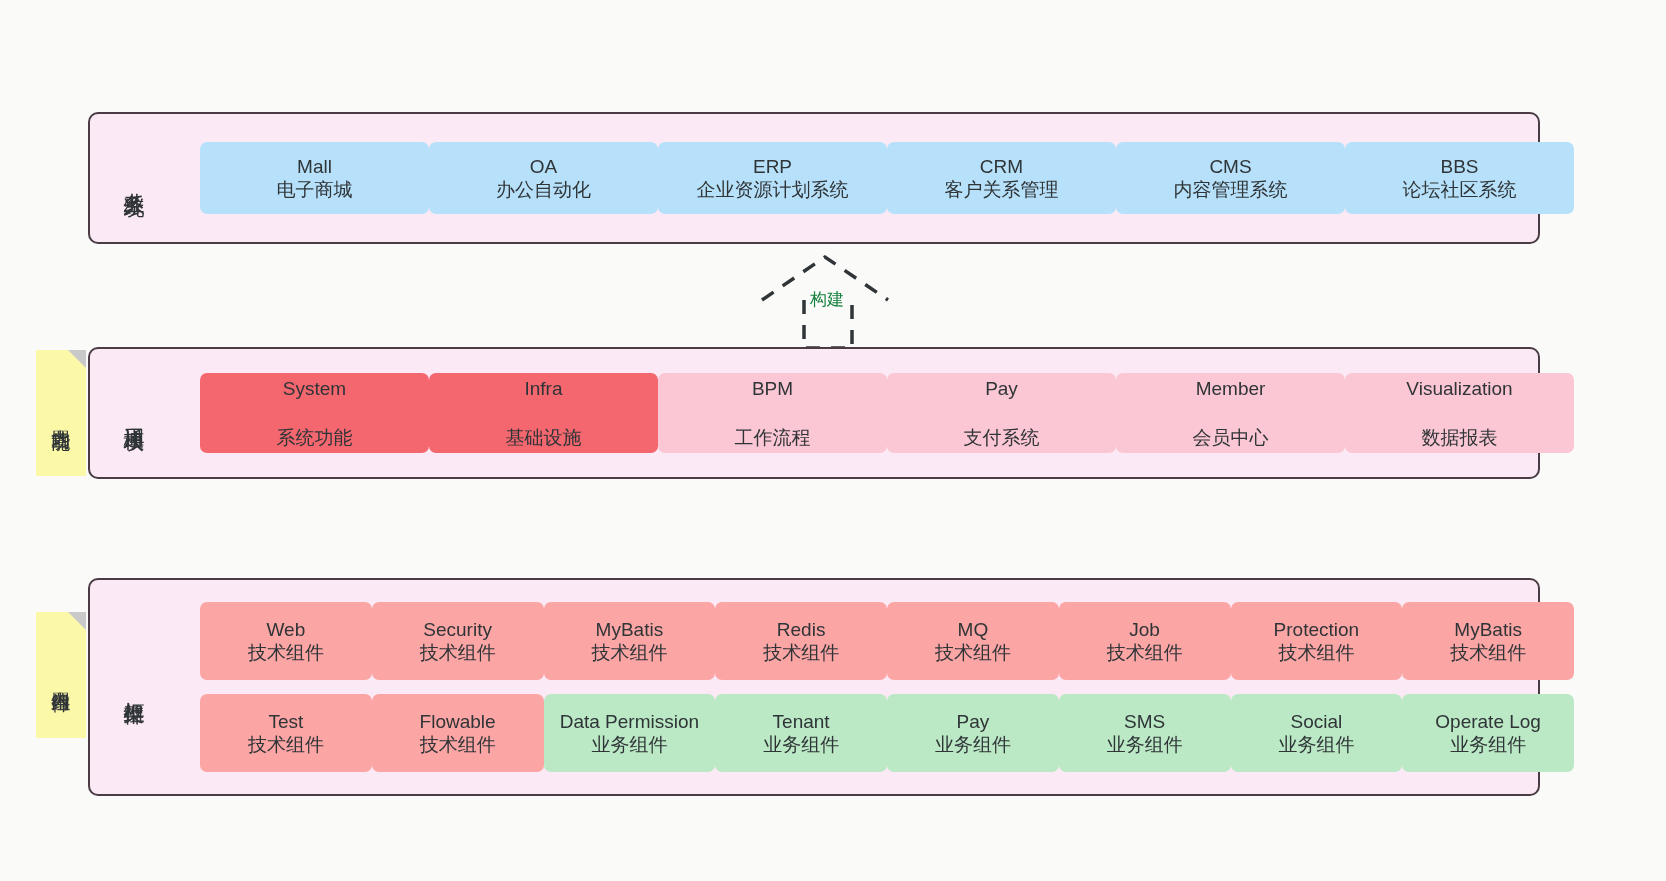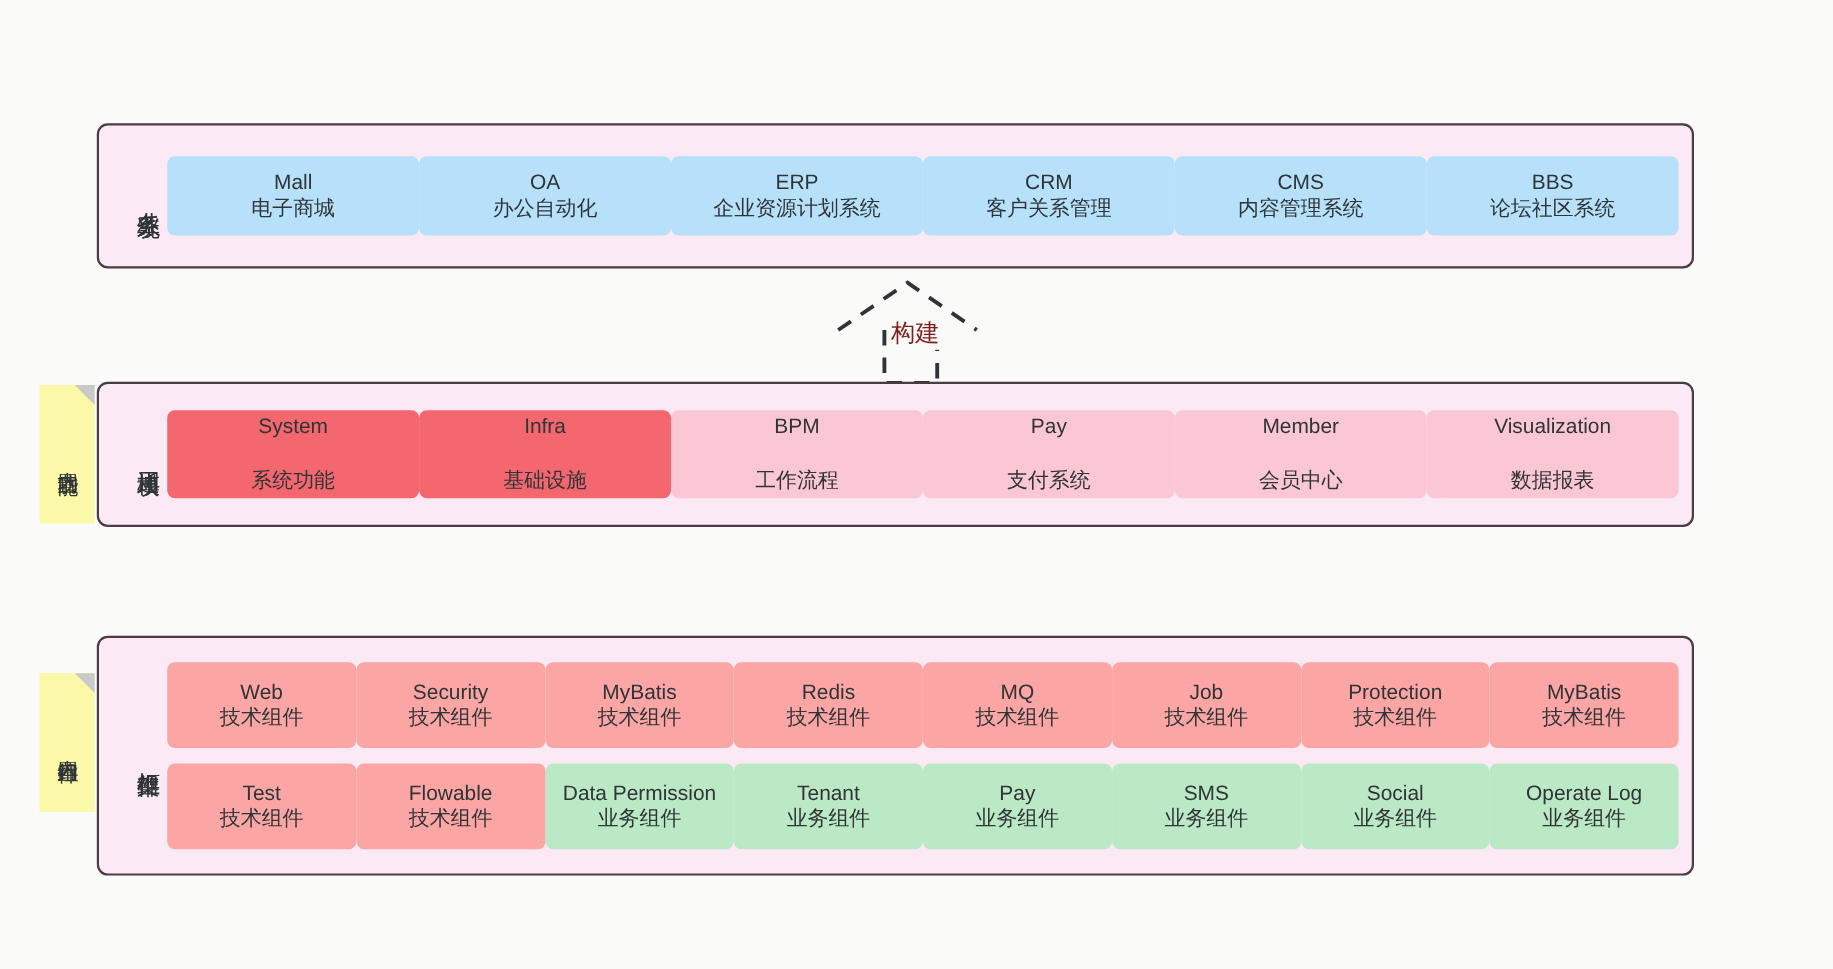--- a/index.html
+++ b/index.html
@@ -51,20 +51,21 @@
     flex-direction: column;
     justify-content: center;
     gap: 14px;
     padding: 0 12px 0 6px;
     height: 100%;
     box-sizing: border-box;
   }
   .box-row {
     display: flex;
     width: 100%;
+    margin-left: 48px;
   }
   .node {
     flex: 1 1 0;
     border-radius: 7px;
     display: flex;
     flex-direction: column;
     align-items: center;
     justify-content: center;
     text-align: center;
     color: #2f3437;
@@ -94,22 +95,22 @@
   .relation {
     position: absolute;
     width: 200px;
     height: 110px;
   }
   #rel-build { left: 742px; top: 250px; }
   #rel-impl  { left: 756px; top: 482px; }
   .relation svg { display: block; overflow: visible; }
   .relation .rel-label {
     position: absolute;
-    font-size: 22px;
-    color: #7f1d1d;
+    font-size: 17px;
+    color: #15803d;
     background: #fafaf9;
     padding: 0 2px;
     white-space: nowrap;
   }
   #rel-build .rel-label { left: 66px; top: 38px; }
   #rel-impl  .rel-label { left: 66px; top: 38px; }
 
   
   .sticky {
     position: absolute;

